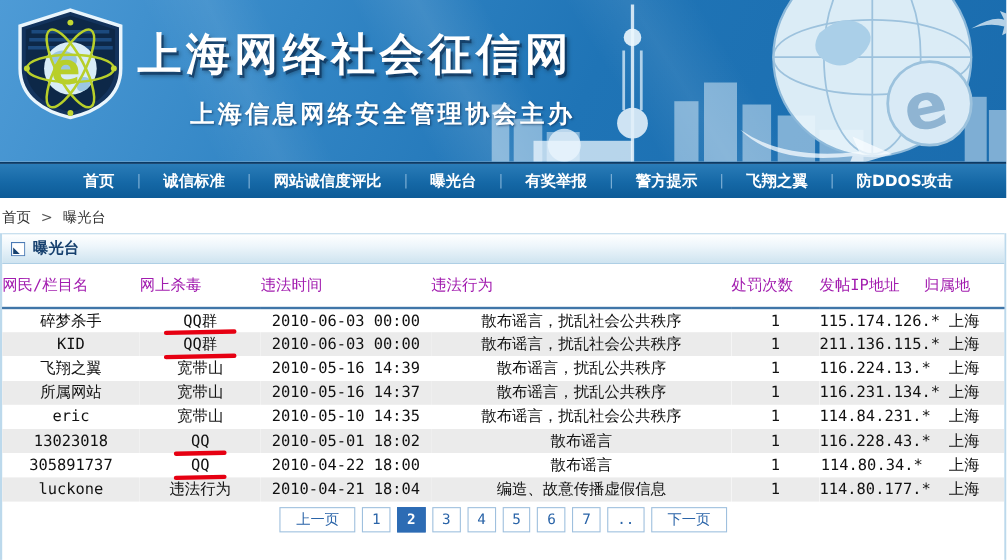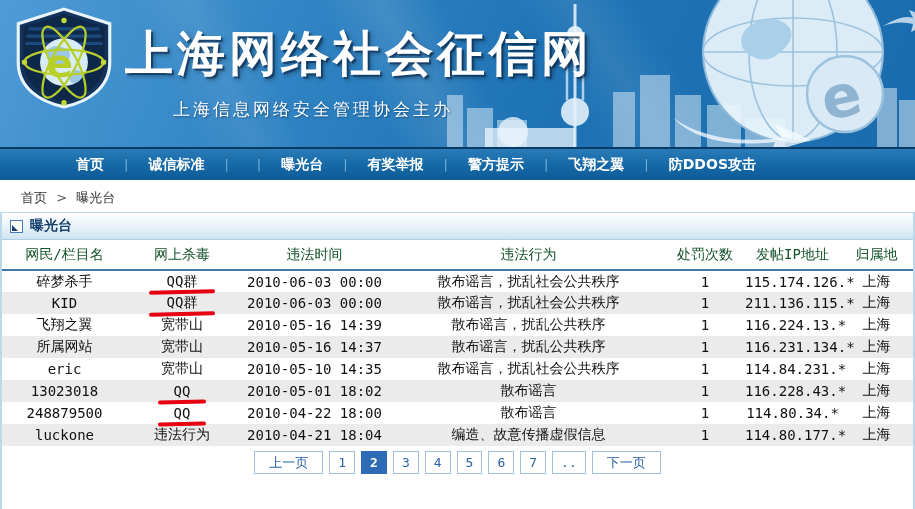--- a/index.html
+++ b/index.html
@@ -9,51 +9,51 @@
   
   .banner { position:relative; width:915px; height:147px; overflow:hidden;
     background:linear-gradient(115deg,#4e9bd6 0%,#3487c6 28%,#1f74b6 58%,#1a6cae 100%); }
   .banner::before { content:""; position:absolute; inset:0;
     background:
       linear-gradient(62deg, transparent 40%, rgba(255,255,255,.10) 46%, transparent 52%),
       linear-gradient(58deg, transparent 60%, rgba(255,255,255,.08) 66%, transparent 72%),
       linear-gradient(65deg, transparent 20%, rgba(255,255,255,.07) 26%, transparent 31%); }
   .logo { position:absolute; left:12px; top:5px; width:104px; height:106px; }
   .banner-text { position:absolute; left:125px; top:22px; color:#fff; z-index:3; }
-  .banner-title { font-size:48px; font-weight:bold; letter-spacing:4px;
+  .banner-title { font-size:40px; font-weight:bold; letter-spacing:4px;
     text-shadow:2px 2px 0 rgba(8,40,78,.6), 3px 3px 4px rgba(0,0,0,.35); }
-  .banner-subtitle { font-size:17px; font-weight:normal; letter-spacing:3px; margin:12px 0 0 48px;
+  .banner-subtitle { font-size:22px; font-weight:bold; letter-spacing:3px; margin:12px 0 0 48px;
     text-shadow:1px 1px 2px rgba(8,40,78,.6); }
   .banner-art { position:absolute; right:0; top:0; height:147px; z-index:1; }
 
   
   .nav { width:915px; height:33px; border-top:2px solid #0a3a66;
     background:linear-gradient(to bottom,#2a7cb8 0%,#1568a6 55%,#0d5b97 100%);
     display:flex; align-items:center; padding-left:70px; }
   .nav-item { color:#fff; font-size:14px; font-weight:bold; text-decoration:none;
     padding:0 6px; cursor:pointer; white-space:nowrap; }
   .nav-sep { color:#79add4; font-size:13px; margin:0 14px; }
 
   
-  .breadcrumb { padding:9px 0 8px 2px; font-size:13px; color:#333; height:32px;margin-left:19px; }
+  .breadcrumb { padding:9px 0 8px 2px; font-size:13px; color:#333; height:32px; }
   .crumb { color:#333; text-decoration:none; cursor:pointer; }
   .crumb-sep { margin:0 5px; color:#555; }
   .crumb-current { color:#333; }
 
   
   .content-box { width:915px; height:297px; border-left:2px solid #bcd9ec; border-right:2px solid #bcd9ec; }
   .section-header { height:28px; display:flex; align-items:center; gap:7px; padding-left:8px;
     background:linear-gradient(to bottom,#ffffff 0%,#eef6fb 40%,#cfe4f0 100%);
     border-top:1px solid #bcd9ec; border-bottom:1px solid #aecfe5; }
   .section-title { font-size:14px; font-weight:bold; color:#16406e; }
 
   
   table { width:911px; border-collapse:collapse; table-layout:fixed;
     font-family:"DejaVu Sans Mono","DejaVu Sans",monospace; }
-  thead td { height:30px; font-size:14px; color:#14532d; text-align:center; vertical-align:middle;
+  thead td { height:40px; font-size:14px; color:#a21caf; text-align:left; vertical-align:middle;
     border-bottom:2px solid #4076a8; }
   tbody td { height:22px; font-size:14px; color:#111; text-align:center; vertical-align:middle;
     position:relative; overflow:visible; white-space:nowrap; }
   tbody tr:nth-child(even) { background:#ebebeb; }
   .red-mark { position:absolute; left:50%; bottom:-2px; height:4px; background:#e60012;
     border-radius:3px; transform:translateX(-50%) rotate(-1.2deg); z-index:2; }
 
   
   .pagination { text-align:center; margin-top:5px; }
   .page-btn { display:inline-block; border:1px solid #9fc0de; background:#fff; color:#2a64a8;
@@ -135,20 +135,21 @@
       <text x="376" y="116" font-size="58" font-weight="bold" fill="#8fb4d2" font-family="DejaVu Sans, sans-serif" transform="rotate(-12 400 94)">e</text>
     </g>
   </svg>
 </div>
 
 <div class="nav">
     <a class="nav-item">首页</a>
     <span class="nav-sep">|</span>
     <a class="nav-item">诚信标准</a>
     <span class="nav-sep">|</span>
+    <a class="nav-item">网站诚信度评比</a>
     <span class="nav-sep">|</span>
     <a class="nav-item">曝光台</a>
     <span class="nav-sep">|</span>
     <a class="nav-item">有奖举报</a>
     <span class="nav-sep">|</span>
     <a class="nav-item">警方提示</a>
     <span class="nav-sep">|</span>
     <a class="nav-item">飞翔之翼</a>
     <span class="nav-sep">|</span>
     <a class="nav-item">防DDOS攻击</a>
@@ -239,21 +240,21 @@
         <tr>
           <td>13023018</td>
           <td>QQ<div class="red-mark" style="width: 48px;"></div></td>
           <td>2010-05-01 18:02</td>
           <td>散布谣言</td>
           <td>1</td>
           <td>116.228.43.*</td>
           <td>上海</td>
         </tr>
         <tr>
-          <td>248879500</td>
+          <td>305891737</td>
           <td>QQ<div class="red-mark" style="width: 48px;"></div></td>
           <td>2010-04-22 18:00</td>
           <td>散布谣言</td>
           <td>1</td>
           <td>114.80.34.*</td>
           <td>上海</td>
         </tr>
         <tr>
           <td>luckone</td>
           <td>违法行为</td>

